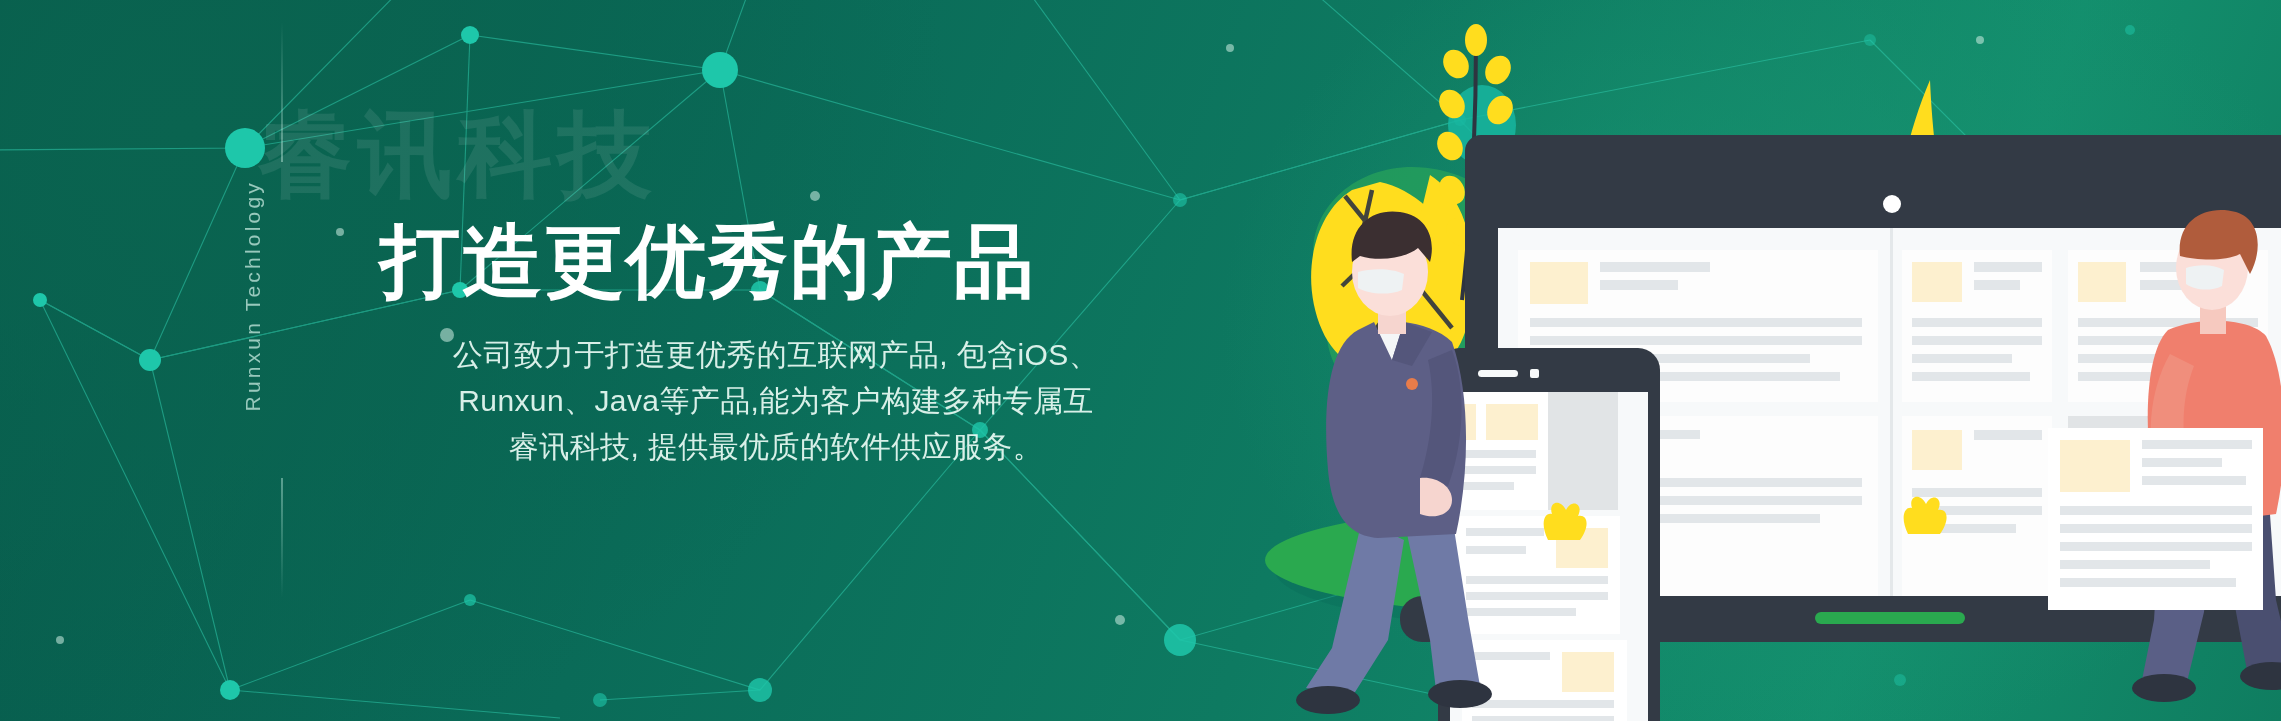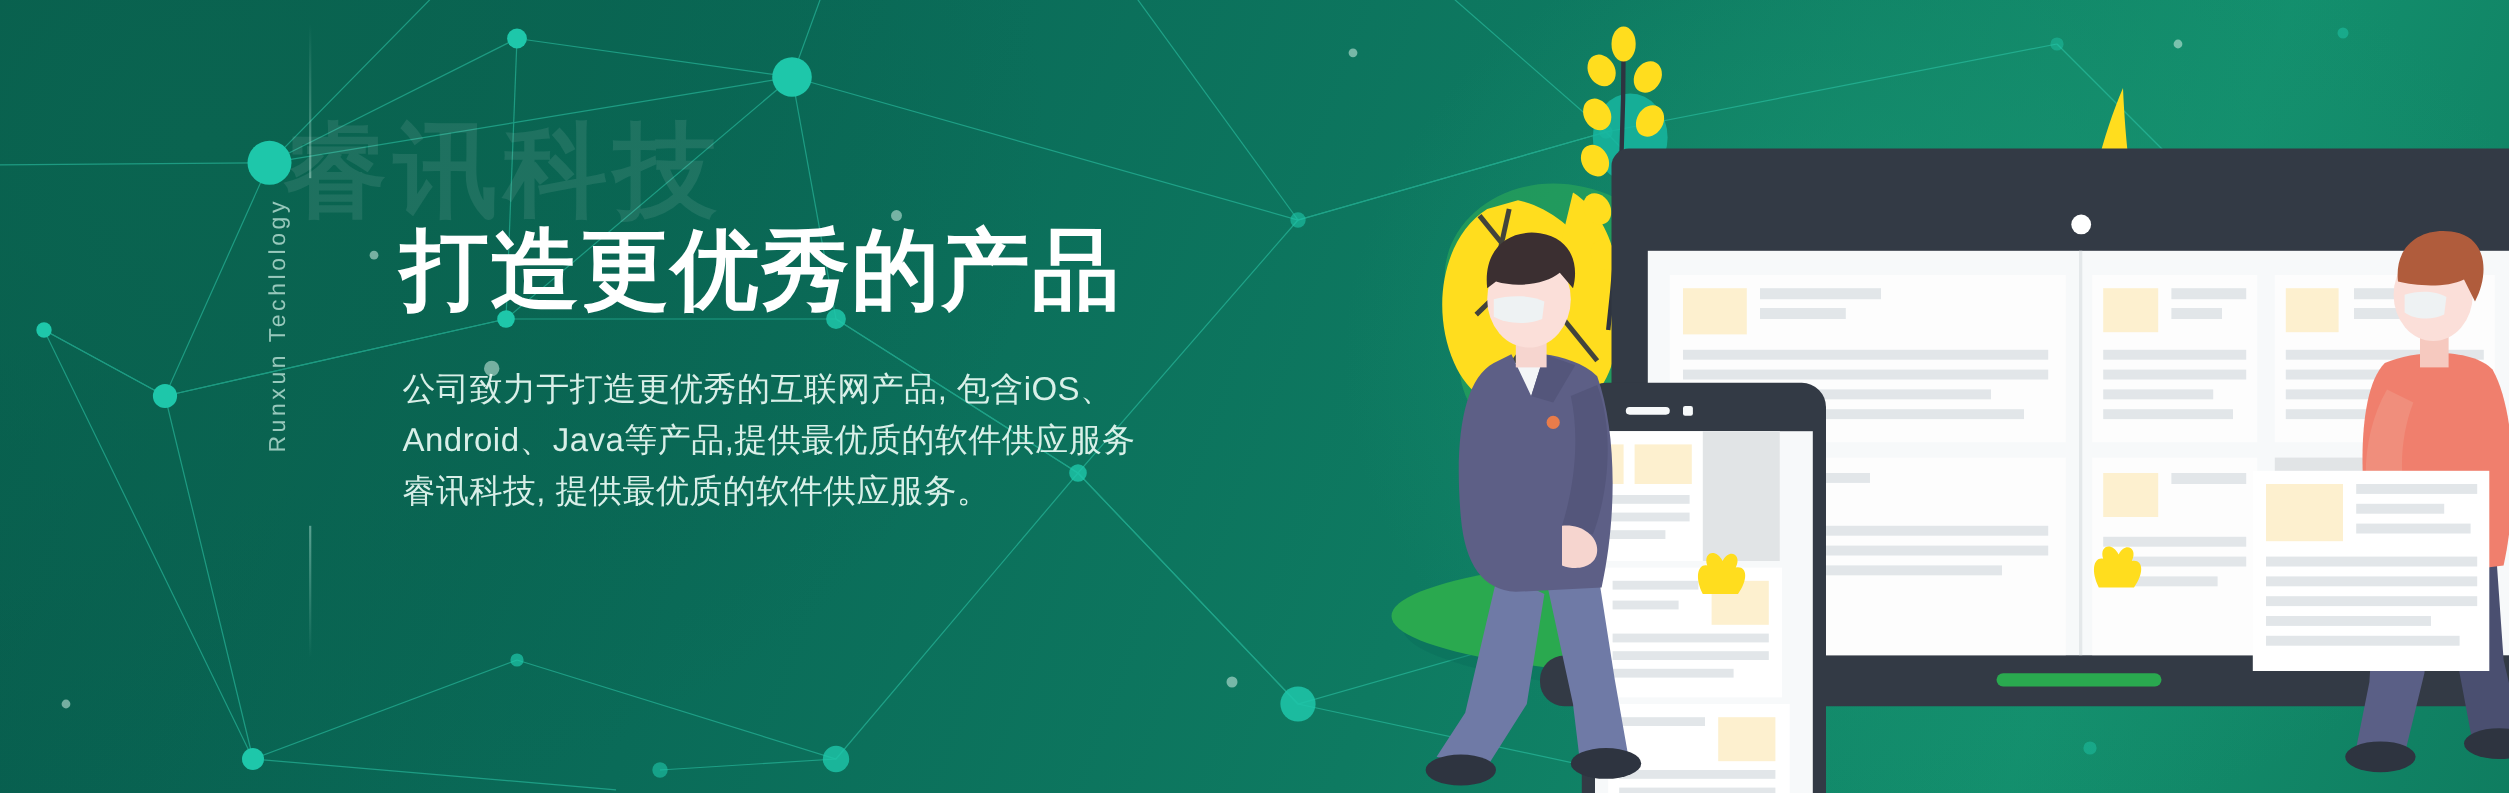--- a/index.html
+++ b/index.html
@@ -28,31 +28,31 @@
   }
   .vrule{
     position:absolute;left:281px;top:22px;width:2px;height:140px;z-index:3;
     background:linear-gradient(180deg,rgba(190,235,222,0) 0%,rgba(190,235,222,0.45) 100%);
   }
   .vrule2{
     position:absolute;left:281px;top:478px;width:2px;height:120px;z-index:3;
     background:linear-gradient(180deg,rgba(190,235,222,0.45) 0%,rgba(190,235,222,0) 100%);
   }
   h1.headline{
-    position:absolute;left:364px;top:206px;margin:0;z-index:5;
+    position:absolute;left:364px;top:206px;margin:16px;z-index:5;
     font-size:80px;line-height:1;font-weight:700;color:#ffffff;
     letter-spacing:2px;white-space:nowrap;
     font-family:"DejaVu Sans","Liberation Sans",sans-serif;
   }
   .para{
     position:absolute;left:366px;top:332px;z-index:5;width:820px;
     font-size:30px;line-height:1.53;color:rgba(232,250,243,0.93);
     letter-spacing:0.4px;font-family:"Liberation Sans",sans-serif;
   }
-  .para div{white-space:nowrap;}
+  .para div{white-space:nowrap;text-align:center;}
 </style>
 </head>
 <body>
 
 <div class="banner">
 
   <svg class="layer net" viewBox="0 0 2281 721" preserveAspectRatio="none">
     <g stroke="#2ec9ab" stroke-width="1.1" opacity="0.55" fill="none">
       <path d="M-20 150 L245 148 L420 -30"></path>
       <path d="M245 148 L720 70 L760 -40"></path>
@@ -341,17 +341,17 @@
                C1932 492 1944 498 1938 510 C1948 508 1950 520 1940 534 Z"></path>
     </g>
   </svg>
 
   <div class="watermark">睿讯科技</div>
 
   <h1 class="headline">打造更优秀的产品</h1>
 
   <div class="para">
     <div>公司致力于打造更优秀的互联网产品, 包含iOS、</div>
-    <div>Android、Java等产品,提供最优质的软件供应服务</div>
+    <div>Runxun、Java等产品,能为客户构建多种专属互</div>
     <div>睿讯科技, 提供最优质的软件供应服务。</div>
   </div>
 
 </div>
 
 </body></html>

